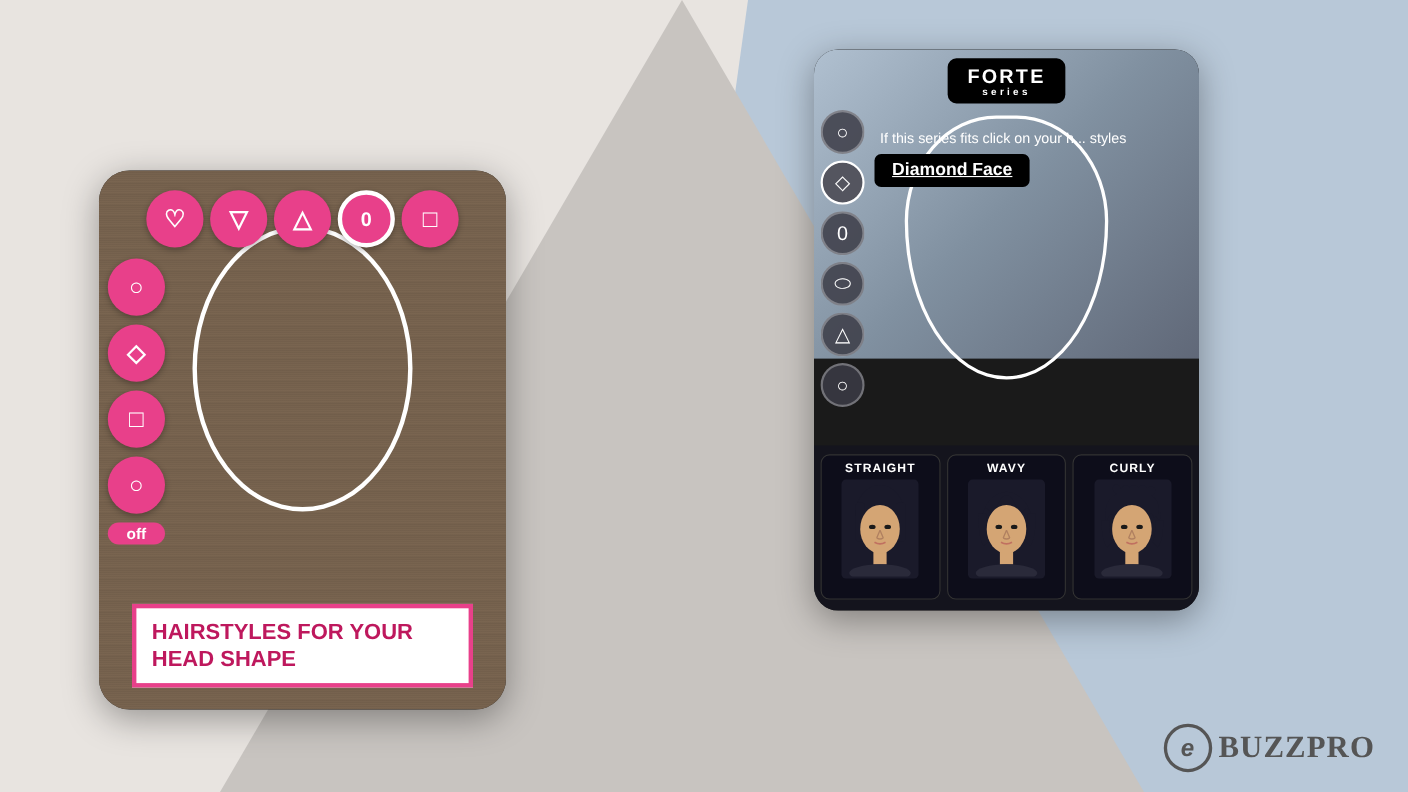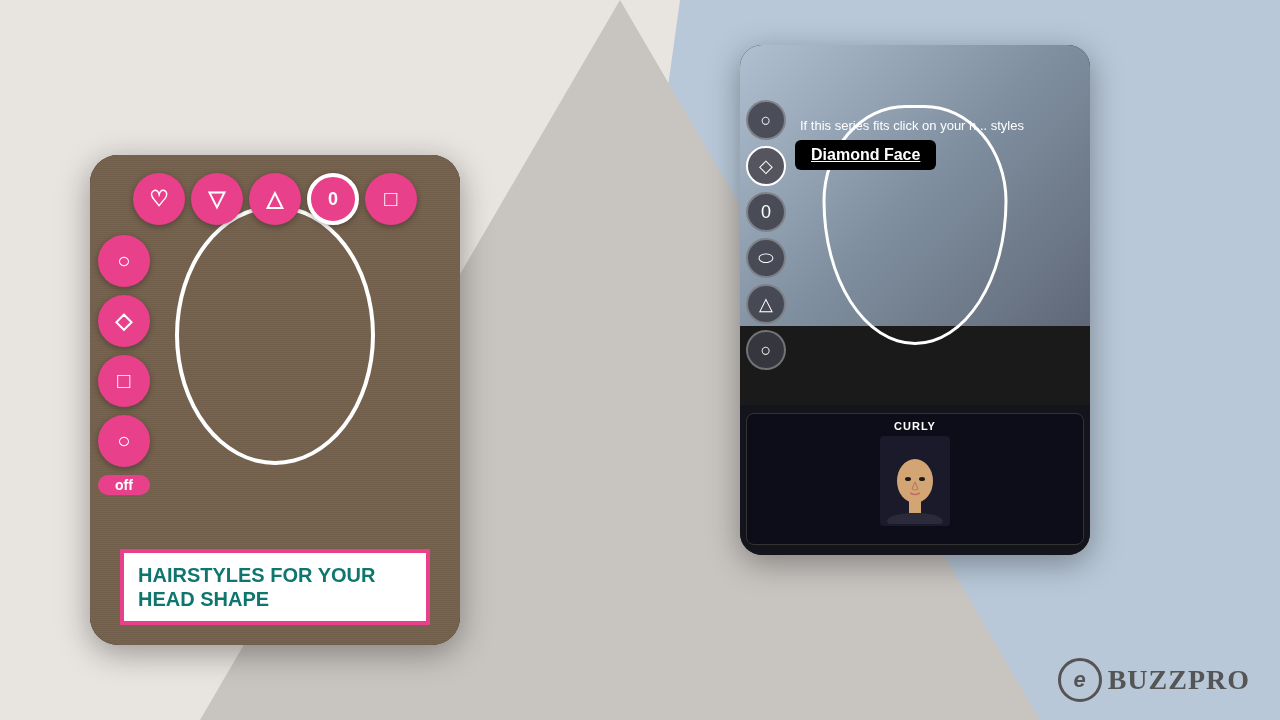--- a/index.html
+++ b/index.html
@@ -140,21 +140,21 @@
       right: 30px;
       background: white;
       border: 4px solid #e8408a;
       padding: 10px 14px;
       z-index: 20;
     }
 
     .bottom-banner-left .banner-text {
       font-size: 20px;
       font-weight: 900;
-      color: #0f766e;
+      color: #be185d;
       line-height: 1.2;
       text-transform: uppercase;
     }
 
     
     .forte-logo {
       position: absolute;
       top: 8px;
       left: 50%;
       transform: translateX(-50%);
@@ -405,39 +405,91 @@
     <div class="banner-text">HAIRSTYLES FOR YOUR HEAD SHAPE</div>
   </div>
 </div>
 
 <div class="phone-right">
 
   <div class="man-face-right">
     <div class="room-bg"></div>
   </div>
 
+  <div class="forte-logo">
+    <span>FORTE</span>
+    <span class="series-text">series</span>
+  </div>
 
   <div class="info-text-right">If this series fits click on your h... styles</div>
 
   <div class="diamond-tooltip">Diamond Face</div>
 
   <div class="face-overlay-right"></div>
 
   <div class="shape-col-right">
     <div class="shape-btn-right">○</div>
     <div class="shape-btn-right" style="border-color:white; background:rgba(80,80,90,0.95);">◇</div>
     <div class="shape-btn-right">0</div>
     <div class="shape-btn-right">⬭</div>
     <div class="shape-btn-right">△</div>
     <div class="shape-btn-right">○</div>
   </div>
 
   <div class="hairstyle-section">
 
-
+    <div class="hairstyle-card">
+      <div class="hairstyle-label">STRAIGHT</div>
+      <div class="hairstyle-img">
+        <svg class="face-icon" viewBox="0 0 65 85">
+
+          <ellipse cx="32" cy="28" rx="22" ry="26" fill="#1a1a2a"></ellipse>
+          <rect x="10" y="18" width="8" height="35" rx="2" fill="#1a1a2a"></rect>
+          <rect x="47" y="18" width="8" height="35" rx="2" fill="#1a1a2a"></rect>
+
+          <rect x="26" y="58" width="12" height="16" fill="#d4a574"></rect>
+
+          <ellipse cx="32" cy="82" rx="28" ry="8" fill="#2a2a3a"></ellipse>
+
+          <ellipse cx="32" cy="42" rx="18" ry="22" fill="#d4a574"></ellipse>
+
+          <ellipse cx="25" cy="40" rx="3" ry="2" fill="#1a1a1a"></ellipse>
+          <ellipse cx="39" cy="40" rx="3" ry="2" fill="#1a1a1a"></ellipse>
+
+          <path d="M32 43 L29 50 M32 43 L35 50 M29 50 Q32 52 35 50" stroke="#b08060" stroke-width="1.2" fill="none"></path>
+
+          <path d="M27 54 Q32 57 37 54" stroke="#c07060" stroke-width="1.5" fill="none"></path>
+        </svg>
+      </div>
+    </div>
+
+    <div class="hairstyle-card">
+      <div class="hairstyle-label">WAVY</div>
+      <div class="hairstyle-img">
+        <svg class="face-icon" viewBox="0 0 65 85">
+
+          <path d="M10 30 Q15 10 32 8 Q49 10 55 30 Q52 20 48 25 Q44 30 40 20 Q36 10 32 12 Q28 10 24 20 Q20 30 16 25 Q12 20 10 30Z" fill="#1a1a2a"></path>
+          <path d="M10 28 Q10 50 14 55" stroke="#1a1a2a" stroke-width="7" fill="none"></path>
+          <path d="M55 28 Q55 50 51 55" stroke="#1a1a2a" stroke-width="7" fill="none"></path>
+
+          <rect x="26" y="58" width="12" height="16" fill="#d4a574"></rect>
+
+          <ellipse cx="32" cy="82" rx="28" ry="8" fill="#2a2a3a"></ellipse>
+
+          <ellipse cx="32" cy="42" rx="18" ry="22" fill="#d4a574"></ellipse>
+
+          <ellipse cx="25" cy="40" rx="3" ry="2" fill="#1a1a1a"></ellipse>
+          <ellipse cx="39" cy="40" rx="3" ry="2" fill="#1a1a1a"></ellipse>
+
+          <path d="M32 43 L29 50 M32 43 L35 50 M29 50 Q32 52 35 50" stroke="#b08060" stroke-width="1.2" fill="none"></path>
+
+          <path d="M27 54 Q32 57 37 54" stroke="#c07060" stroke-width="1.5" fill="none"></path>
+        </svg>
+      </div>
+    </div>
 
     <div class="hairstyle-card">
       <div class="hairstyle-label">CURLY</div>
       <div class="hairstyle-img">
         <svg class="face-icon" viewBox="0 0 65 85">
 
           <path d="M8 35 Q6 15 18 10 Q12 6 16 2 Q20 0 22 5 Q26 0 30 4 Q34 0 38 4 Q42 0 46 5 Q48 2 52 4 Q56 8 50 12 Q58 16 56 28 Q60 24 57 35 Q54 28 52 32 Q50 25 47 30 Q44 22 40 28 Q38 18 34 24 Q30 16 28 24 Q24 22 22 28 Q18 24 16 30 Q12 26 10 33 Z" fill="#1a1a2a"></path>
           <path d="M8 34 Q8 52 12 56" stroke="#1a1a2a" stroke-width="7" fill="none"></path>
           <path d="M57 34 Q57 52 53 56" stroke="#1a1a2a" stroke-width="7" fill="none"></path>
 

